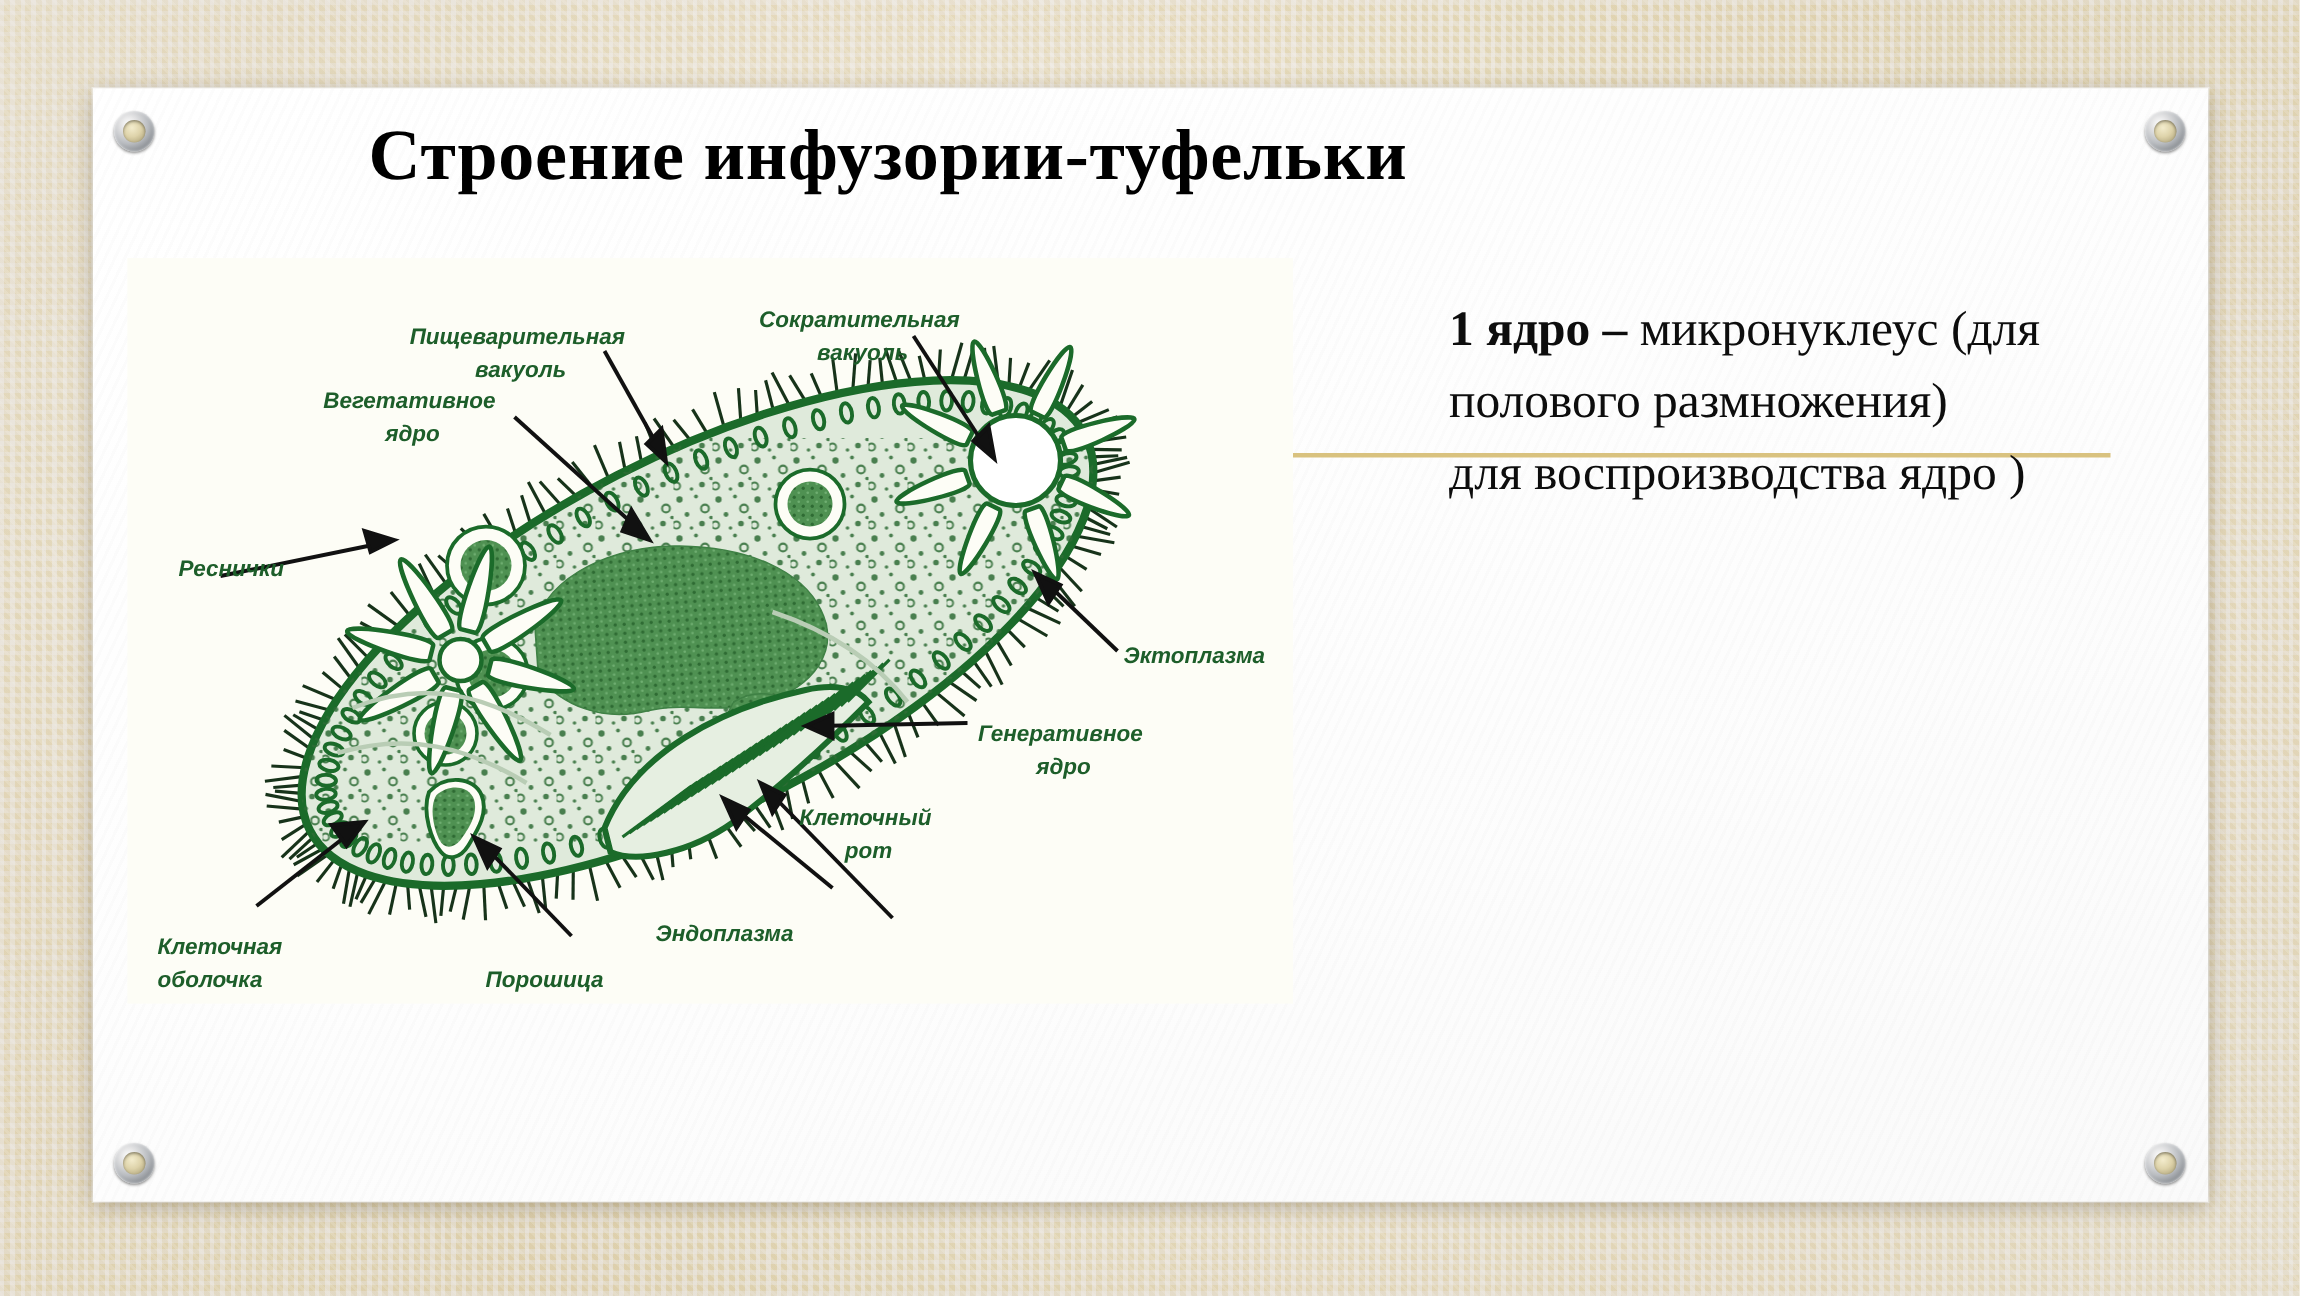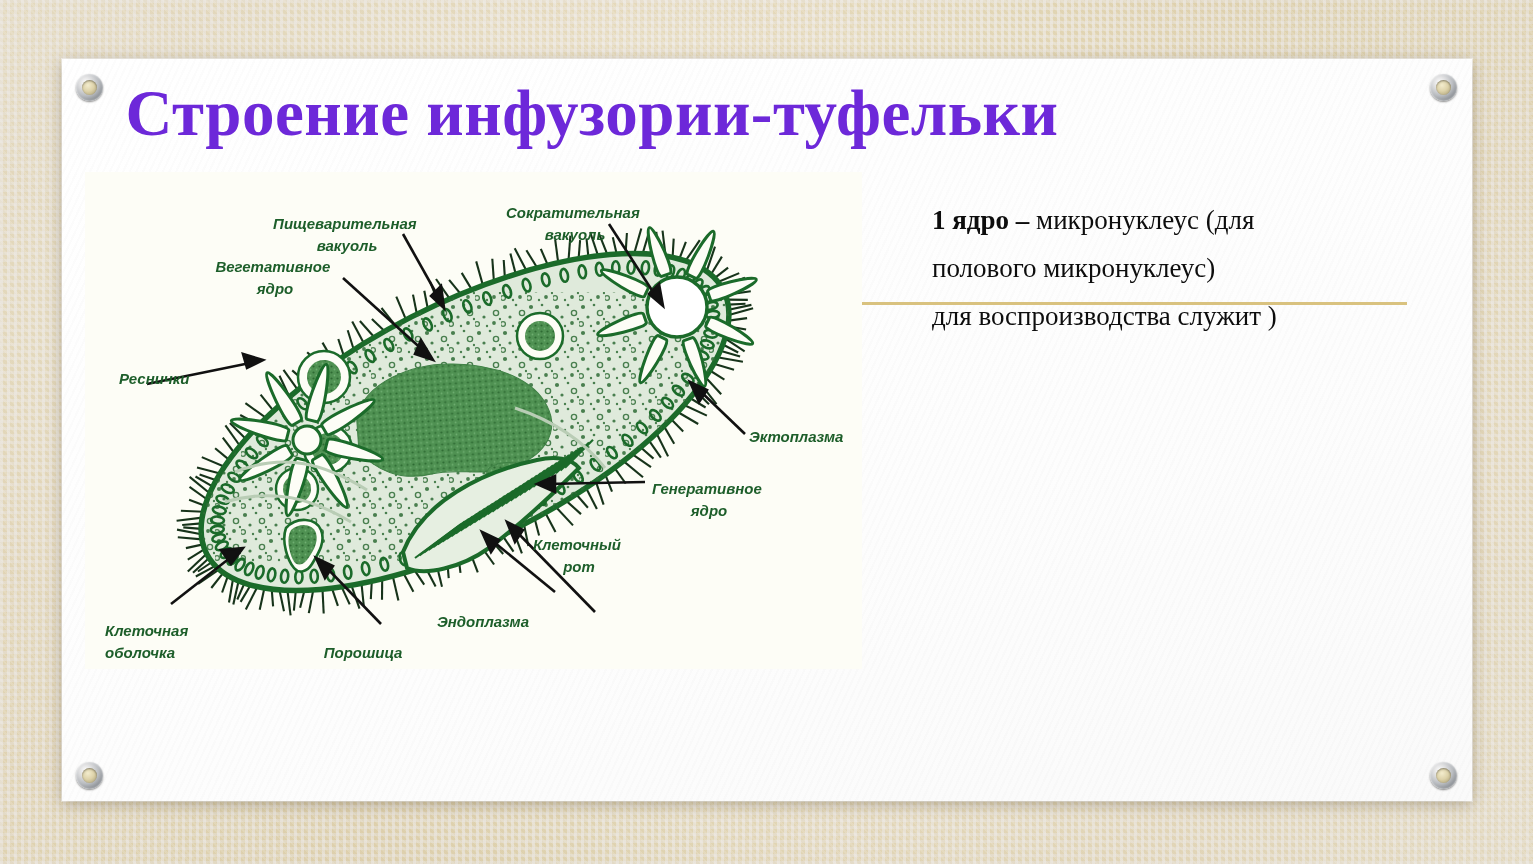--- a/index.html
+++ b/index.html
@@ -54,45 +54,45 @@
   #screw-tr{left:1430px;top:74px;}
   #screw-bl{left:76px;top:762px;}
   #screw-br{left:1430px;top:762px;}
 
   
   #title{
     position:absolute;left:62px;top:76px;width:1060px;
     text-align:center;
     font-family:"Liberation Serif",serif;
     font-weight:bold;
-    font-size:65px;
+    font-size:48px;
     letter-spacing:.5px;
-    color:#6d28d9;
+    color:#000000;
     white-space:nowrap;
   }
 
   
   #figure{
     position:absolute;left:85px;top:172px;width:777px;height:497px;
     background:#fdfdf6;
     overflow:hidden;
   }
   #figure svg{display:block;}
 
   
   #gold-rule{
     position:absolute;left:862px;top:302px;width:545px;height:3px;
     background:#d9c27f;
   }
 
   
   #notes{
-    position:absolute;left:932px;top:196px;width:478px;
+    position:absolute;left:966px;top:196px;width:478px;
     font-family:"Liberation Serif",serif;
-    font-size:27px;
+    font-size:33px;
     line-height:48px;
     color:#0d0d0d;
   }
   #notes .ln{white-space:nowrap;}
   #notes .b{font-weight:bold;}
   #notes .i{font-style:italic;}
   #notes .bi{font-weight:bold;font-style:italic;}
 
   
   .lbl{
@@ -677,18 +677,18 @@
   </g>
 </svg>
 
 </div>
 
 <div id="notes">
   <div class="ln">
     <span class="b">1 ядро – </span><span>микронуклеус (для</span>
   </div>
   <div class="ln">
-    <span>полового микронуклеус)</span>
+    <span>полового размножения)</span>
   </div>
   <div class="ln">
-    <span>для воспроизводства служит )</span>
+    <span>для воспроизводства ядро )</span>
   </div>
 </div>
 
 </body></html>

